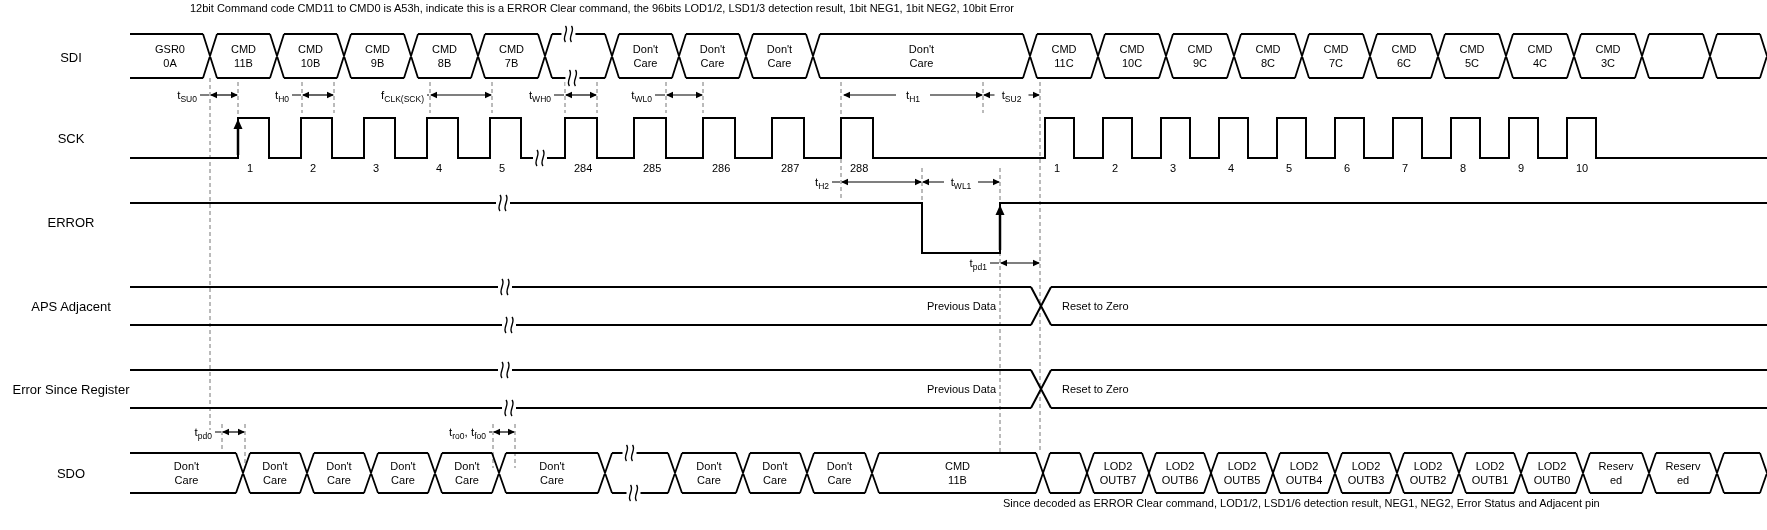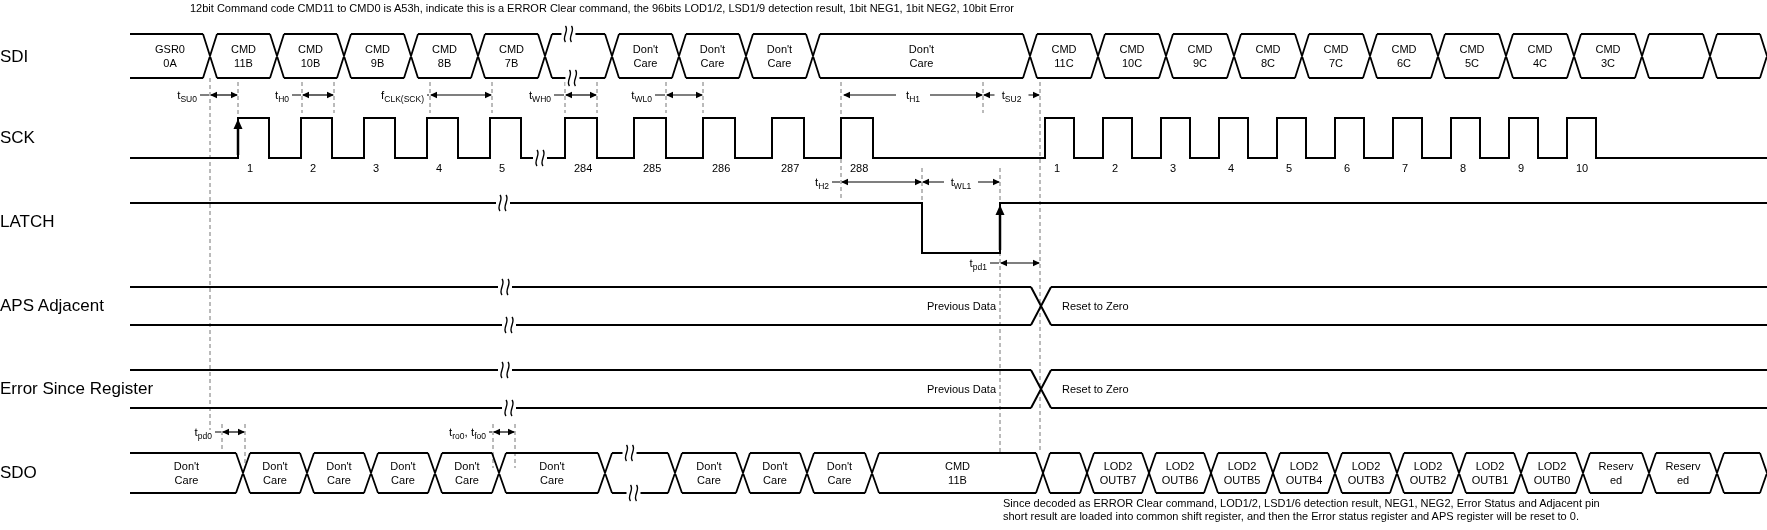--- a/index.html
+++ b/index.html
@@ -1,19 +1,19 @@
 <!DOCTYPE html>
 <html><head>
 <meta charset="utf-8">
 <style>
   html,body{margin:0;padding:0;background:#fff;}
   #canvas{position:relative;width:1767px;height:530px;background:#fff;
           font-family:"Liberation Sans",sans-serif;overflow:hidden;color:#000;}
   .note{position:absolute;font-size:11px;line-height:13px;white-space:nowrap;}
-  .rowlabel{position:absolute;left:0;width:118px;text-align:left;font-size:17px;
+  .rowlabel{position:absolute;left:12px;width:118px;text-align:center;font-size:13px;
             transform:translateY(-50%);white-space:nowrap;}
   svg{position:absolute;left:0;top:0;}
   svg text{font-family:"Liberation Sans",sans-serif;fill:#000;}
 </style>
 </head>
 <body>
 
 <div id="canvas">
   <svg id="wave" width="1767" height="530">
       <g>
@@ -249,27 +249,26 @@
         <text x="212" y="436" text-anchor="end" font-size="11.5"><tspan font-size="11.5">t</tspan><tspan font-size="8.5" dy="2.5">pd0</tspan></text>
         <path d="M494,432H514" fill="none" stroke="#000" stroke-width="1.2"></path>
         <polygon points="493,432 500,428.8 500,435.2" fill="#000"></polygon>
         <polygon points="515,432 508,428.8 508,435.2" fill="#000"></polygon>
         <path d="M489,432H492" fill="none" stroke="#000" stroke-width="1"></path>
         <text x="486" y="436" text-anchor="end" font-size="11.5"><tspan font-size="11.5">t</tspan><tspan font-size="8.5" dy="2.5">ro0</tspan><tspan font-size="11.5" dy="-2.5">, </tspan><tspan font-size="11.5">t</tspan><tspan font-size="8.5" dy="2.5">fo0</tspan></text>
       </g>
     </svg>
 
   <div class="note" style="left:190px;top:2px">
-    <div>12bit Command code CMD11 to CMD0 is A53h, indicate this is a ERROR Clear command, the 96bits LOD1/2, LSD1/9 detection result, 1bit NEG1, 1bit NEG2, 10bit Error</div>
+    <div>12bit Command code CMD11 to CMD0 is A53h, indicate this is a ERROR Clear command, the 96bits LOD1/2, LSD1/3 detection result, 1bit NEG1, 1bit NEG2, 10bit Error</div>
   </div>
 
   <div class="note" style="left:1003px;top:497px">
     <div>Since decoded as ERROR Clear command, LOD1/2, LSD1/6 detection result, NEG1, NEG2, Error Status and  Adjacent pin</div>
-    <div>short result are loaded into common shift register, and then the Error status register and APS register will be reset to 0.</div>
   </div>
 
   <div class="rowlabel" style="top:57px">SDI</div>
   <div class="rowlabel" style="top:138px">SCK</div>
-  <div class="rowlabel" style="top:222px">LATCH</div>
+  <div class="rowlabel" style="top:222px">ERROR</div>
   <div class="rowlabel" style="top:306px">APS Adjacent</div>
   <div class="rowlabel" style="top:389px">Error Since Register</div>
   <div class="rowlabel" style="top:473px">SDO</div>
 </div>
 
 </body></html>

